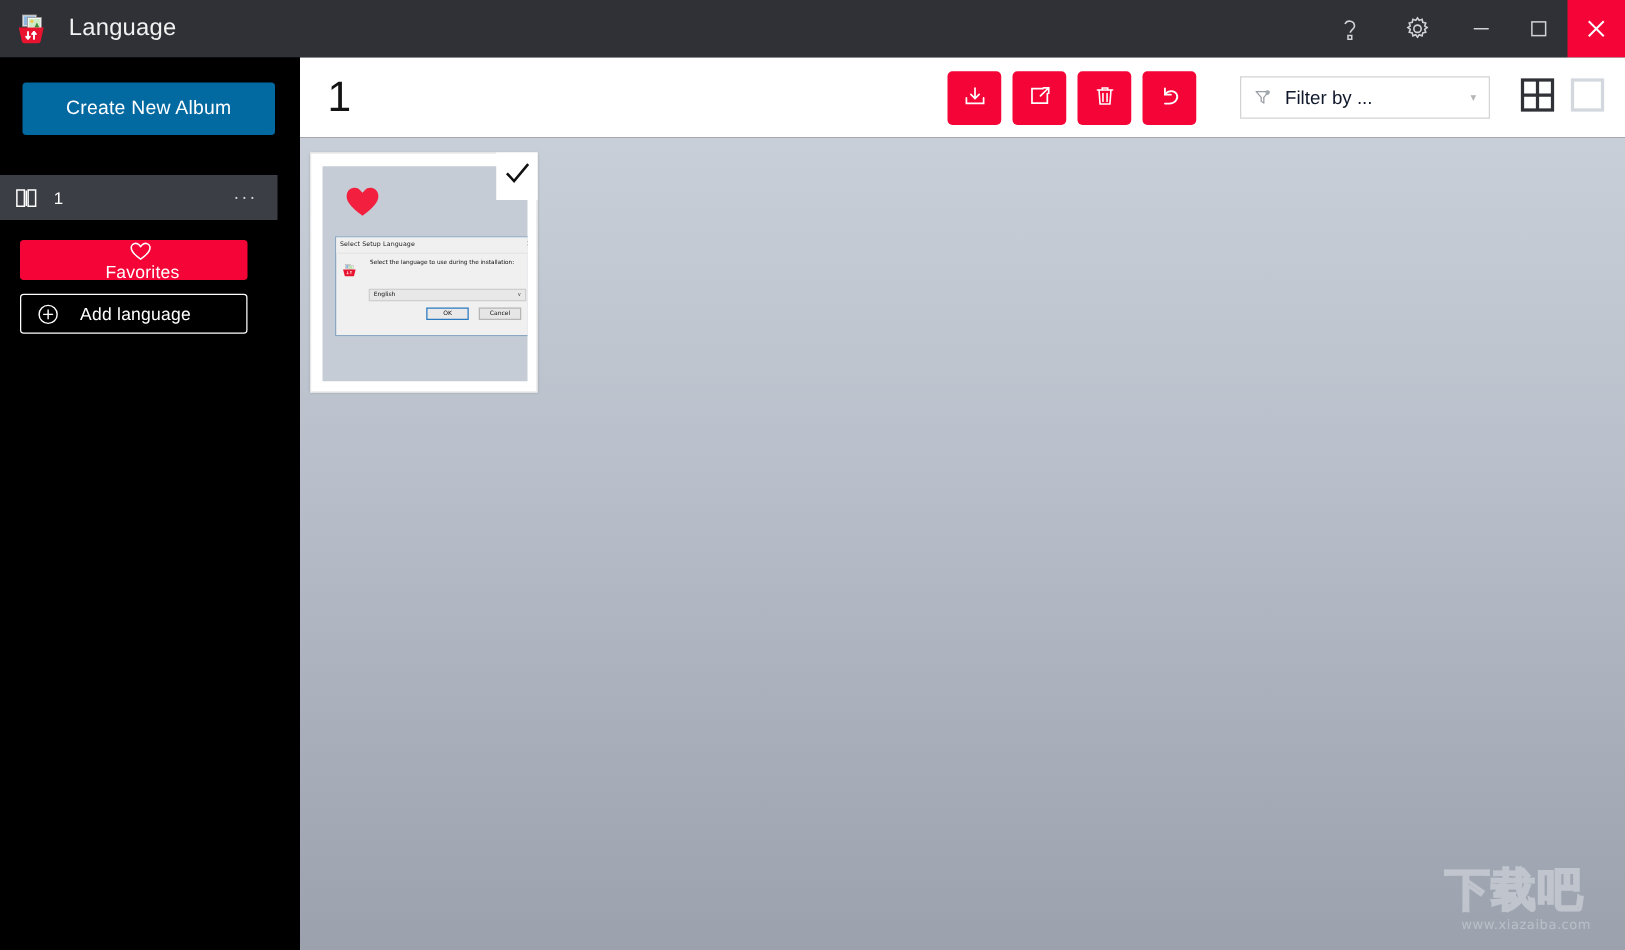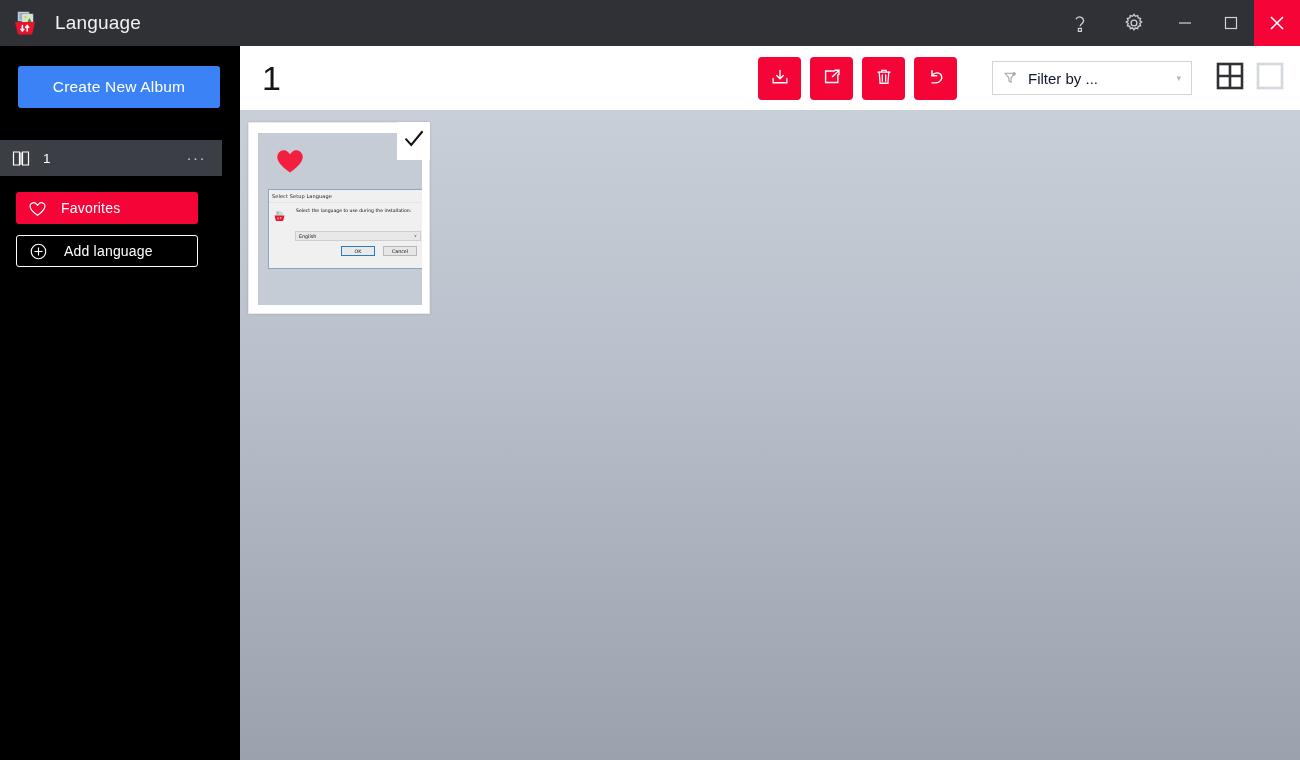--- a/index.html
+++ b/index.html
@@ -32,39 +32,39 @@
   .tb-btn.close { width: 46px; background: #f50537; color: #ffffff; }
   .tb-btn svg { display: block; }
 
   
   .sidebar {
     position: absolute; left: 0; top: 46px; width: 240px; height: 714px;
     background: #000000;
   }
   .create-album {
     position: absolute; left: 18px; top: 20px; width: 202px; height: 42px;
-    background: #3b82f6; color: #ffffff; border: none; border-radius: 3px;
+    background: #0369a1; color: #ffffff; border: none; border-radius: 3px;
     font-size: 15.5px; font-family: "Liberation Sans", sans-serif; cursor: pointer;
     letter-spacing: .2px;
   }
   .album-row {
     position: absolute; left: 0; top: 94px; width: 222px; height: 36px;
     background: #3b3e44; display: flex; align-items: center; cursor: pointer;
   }
   .album-icon { margin-left: 11px; width: 20px; height: 20px; color: #ffffff; display:flex; }
   .album-label { color: #ffffff; font-size: 13.5px; margin-left: 12px; }
   .album-more {
     margin-left: auto; margin-right: 16px; color: #cfd2d6; font-size: 15px;
     letter-spacing: 1.5px; line-height: 10px;
   }
   .cat-btn {
     position: absolute; left: 16px; width: 182px; height: 32px; border-radius: 3px;
     display: flex; align-items: center; cursor: pointer; font-size: 14px;
   }
-  .cat-fav { top: 146px; background: #f50537; color: #ffffff; border: none; }
+  .cat-fav { top: 146px; background: #f50537; color: #ffffff; border: none; flex-direction: column; }
   .cat-add { top: 189px; background: transparent; color: #ffffff; border: 1px solid #ffffff; }
   .cat-icon { width: 20px; height: 20px; margin-left: 11px; display: flex; align-items: center; justify-content: center; }
   .cat-label { margin-left: 14px; letter-spacing: .2px; }
   .cat-add .cat-label { margin-left: 16px; }
 
   
   .main-header {
     position: absolute; left: 240px; top: 46px; width: 1060px; height: 64px;
     background: #ffffff; display: flex; align-items: center;
   }
@@ -390,15 +390,19 @@
 
       <div class="check-badge">
         <span>
           <svg width="22" height="22" viewBox="0 0 24 24">
             <path d="M3.5 12.4 L9 18.4 L20.6 4.4" fill="none" stroke="#111111" stroke-width="2.2" stroke-linecap="square"></path>
           </svg>
         </span>
       </div>
     </div>
 
+    <div class="watermark">
+      <div class="wm-text">下载吧</div>
+      <div class="wm-url">www.xiazaiba.com</div>
+    </div>
   </div>
 
 </div>
 
 </body></html>

